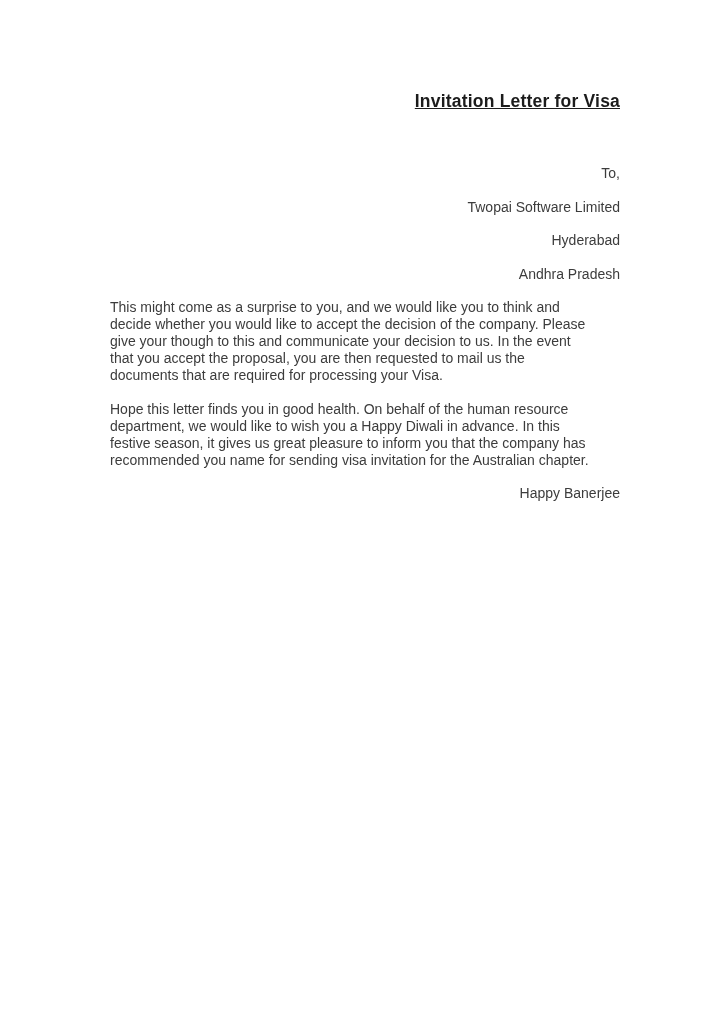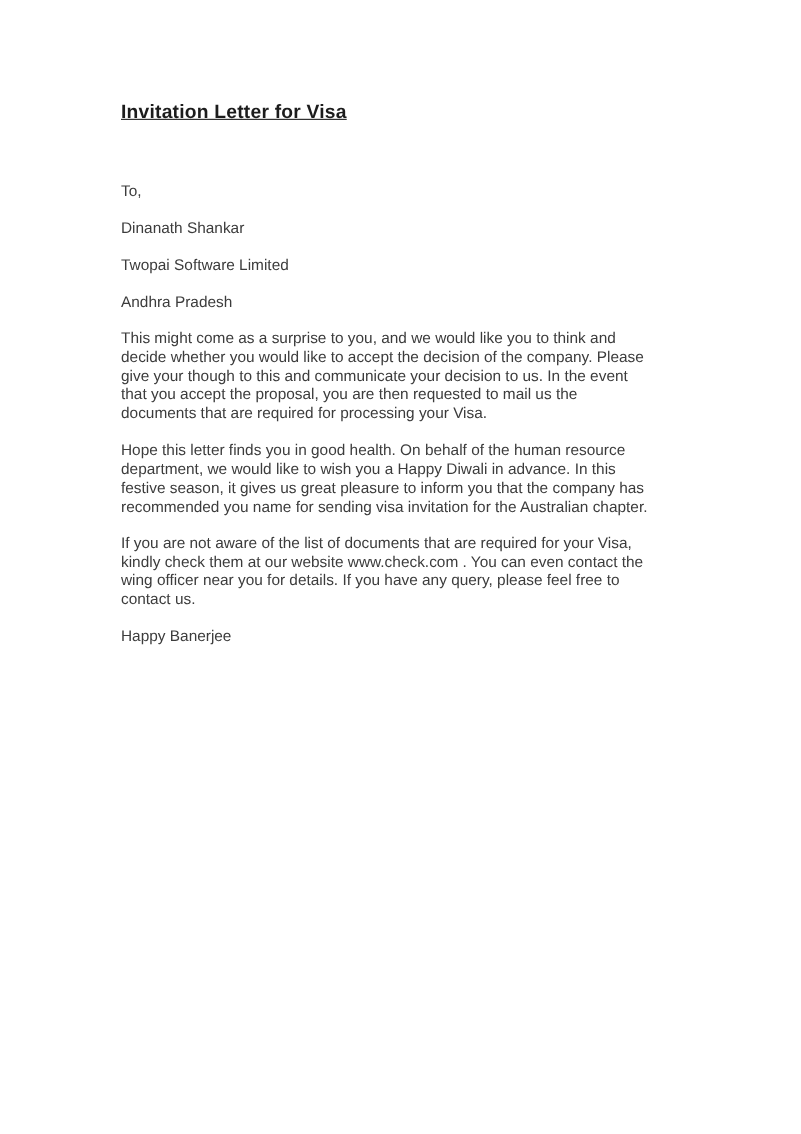--- a/index.html
+++ b/index.html
@@ -12,70 +12,67 @@
     width: 728px;
     height: 1031px;
     background: #ffffff;
     box-sizing: border-box;
     padding: 91px 108px 0 110px;
     font-family: "Liberation Sans", "DejaVu Sans", sans-serif;
     overflow: hidden;
   }
   .title {
     margin: 0;
-    text-align: left;
+    text-align: right;
     font-size: 17.5px;
     font-weight: bold;
     letter-spacing: 0.2px;
     text-decoration: underline;
     color: #1c1c1c;
   }
   .letter {
     margin-top: 53px;
     font-size: 14px;
     line-height: 17px;
     color: #3c3c3c;
   }
   .line {
     margin: 0 0 16.5px 0;
     white-space: pre-line;
+    text-align: right;
   }
   .para {
     margin: 0 0 16.5px 0;
     white-space: pre-line;
   }
 </style>
 </head>
 <body>
 
 <div class="page">
   <h1 class="title">Invitation Letter for Visa</h1>
 
   <div class="letter">
     <p class="line">To,</p>
-    <p class="line">Dinanath Shankar</p>
     <p class="line">Twopai Software Limited</p>
+    <p class="line">Hyderabad</p>
     <p class="line">Andhra Pradesh</p>
 
 
 
 
     <p class="para">This might come as a surprise to you, and we would like you to think and
 decide whether you would like to accept the decision of the company. Please
 give your though to this and communicate your decision to us. In the event
 that you accept the proposal, you are then requested to mail us the
 documents that are required for processing your Visa.</p>
 
     <p class="para">Hope this letter finds you in good health. On behalf of the human resource
 department, we would like to wish you a Happy Diwali in advance. In this
 festive season, it gives us great pleasure to inform you that the company has
 recommended you name for sending visa invitation for the Australian chapter.</p>
 
-    <p class="para">If you are not aware of the list of documents that are required for your Visa,
-kindly check them at our website www.check.com . You can even contact the
-wing officer near you for details. If you have any query, please feel free to
-contact us.</p>
 
 
 
     <p class="line">Happy Banerjee</p>
   </div>
 </div>
 
 </body></html>

